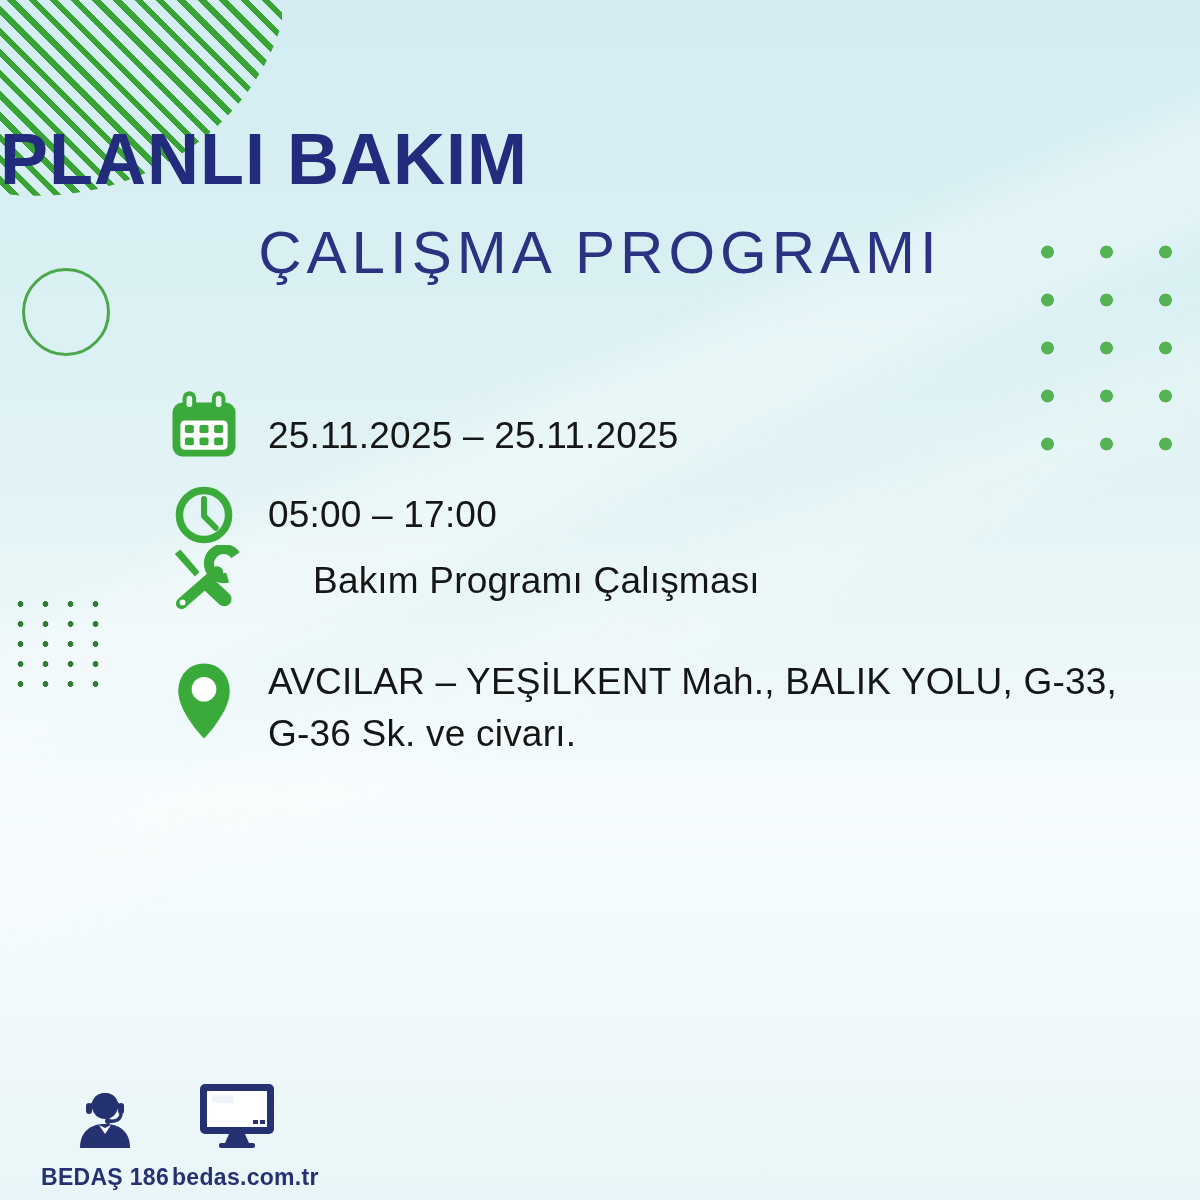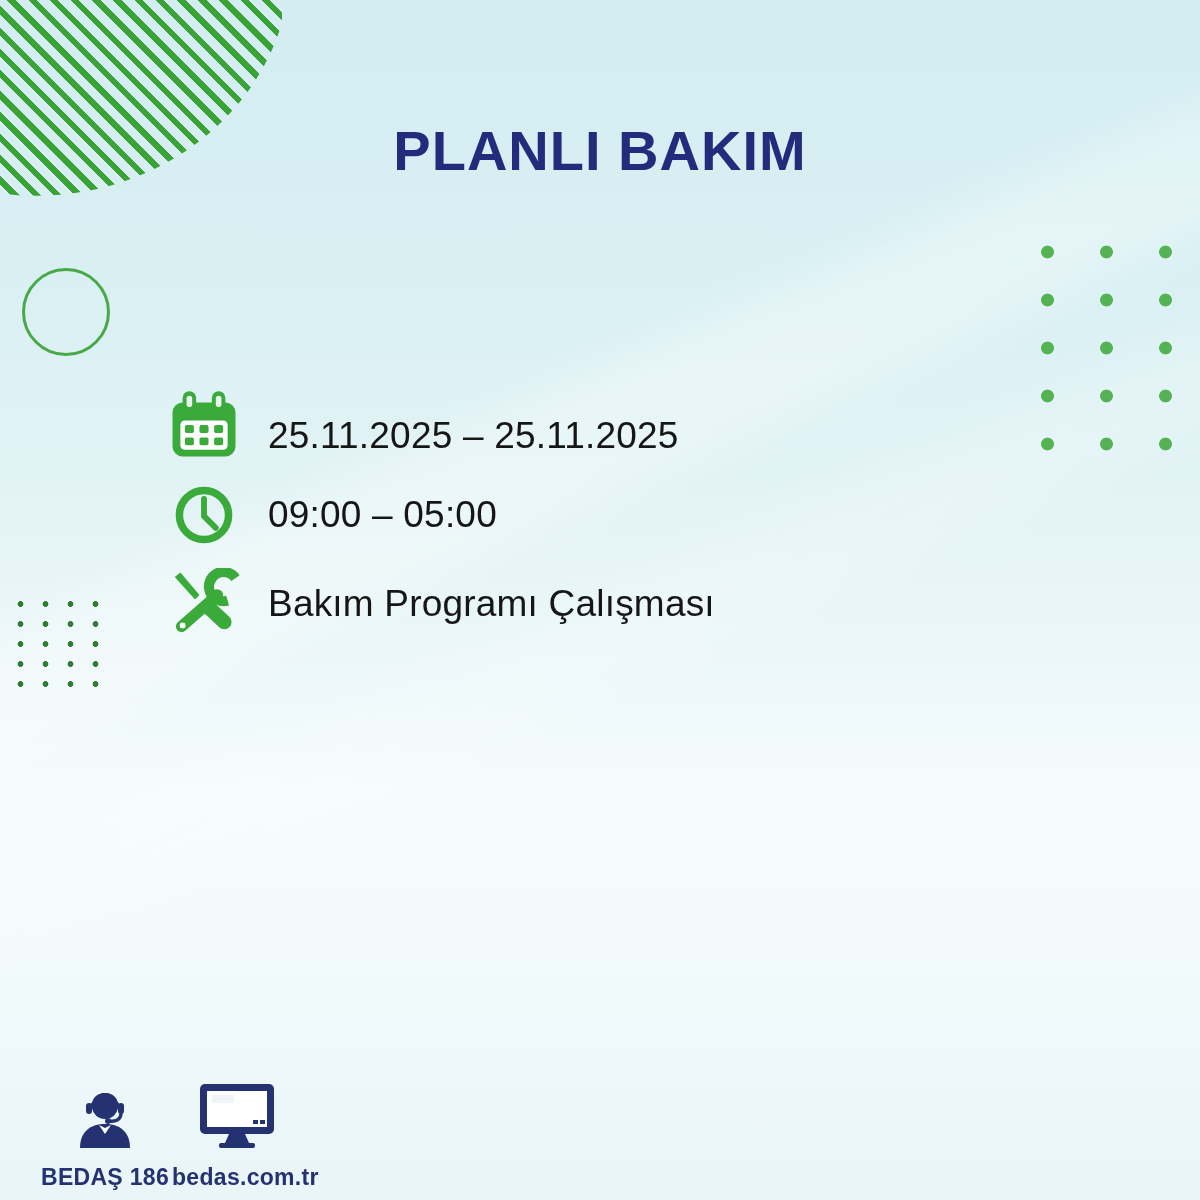--- a/index.html
+++ b/index.html
@@ -36,38 +36,38 @@
     background-size:59px 48px; background-position:0 0;
   }
   .dots-left{
     position:absolute; left:8px; top:594px; width:100px; height:101px;
     background-image:radial-gradient(circle, #2e7d32 2.6px, transparent 3.2px);
     background-size:25px 20px;
   }
 
   
   .title{
-    position:absolute; left:0; right:0; top:118px; text-align:center;
-    font-size:56px; font-weight:800; color:#232b7c; letter-spacing:1px;
+    position:absolute; left:0; right:0; top:118px; 
+    font-size:72px; font-weight:800; color:#232b7c; letter-spacing:1px;
   }
   .subtitle{
     position:absolute; left:0; right:0; top:218px; text-align:center;
     font-size:60px; font-weight:500; color:#2b3282; letter-spacing:5px;
   }
 
   
   .row{ position:absolute; left:168px; display:flex; align-items:center; }
   .row .icon{ width:72px; flex:0 0 72px; display:flex; justify-content:center; }
   .row .txt{
     margin-left:28px; font-size:37px; font-weight:500; color:#161616;
     line-height:52px; letter-spacing:.2px;
   }
   .row.r-date{ top:378px; height:84px;align-items:flex-end; }
   .row.r-time{ top:476px; height:78px; }
-  .row.r-work{ top:564px; height:80px; }
+  .row.r-work{ top:541px; height:80px;gap:45px; }
   .row.r-loc { top:656px; }
   .row.r-loc .icon{ align-self:flex-start; margin-top:4px; }
   .row.r-loc .txt{ max-width:900px; }
 
   
   .footer-item{ position:absolute; text-align:center; }
   .footer-item .f-icon{ height:72px; display:flex; align-items:flex-end; justify-content:center; }
   .footer-item .f-label{ margin-top:14px; font-size:23px; font-weight:700; color:#253272; letter-spacing:.3px; }
   .fi-phone{ left:40px;  top:1078px; width:130px; }
   .fi-web  { left:172px; top:1078px; width:130px; }
@@ -87,20 +87,21 @@
 <div class="canvas">
 
   <div class="streak s1"></div>
   <div class="streak s2"></div>
   <div class="stripes"></div>
   <div class="circle-outline"></div>
   <div class="dots-right"></div>
   <div class="dots-left"></div>
 
   <div class="title">PLANLI BAKIM</div>
+  <div class="subtitle">ÇALIŞMA PROGRAMI</div>
 
   <div class="row r-date">
     <span class="icon">
       <svg width="74" height="74" viewBox="0 0 64 64">
         <rect x="4" y="12" width="56" height="48" rx="9" fill="#3aaa3a"></rect>
         <rect x="13" y="2" width="12" height="22" rx="6" fill="#3aaa3a"></rect>
         <rect x="39" y="2" width="12" height="22" rx="6" fill="#3aaa3a"></rect>
         <rect x="16.5" y="6" width="5" height="10" rx="2.5" fill="#eaf7ef"></rect>
         <rect x="42.5" y="6" width="5" height="10" rx="2.5" fill="#eaf7ef"></rect>
         <rect x="11" y="28" width="42" height="26" rx="4" fill="#ffffff"></rect>
@@ -115,38 +116,47 @@
     <span class="txt">25.11.2025 – 25.11.2025</span>
   </div>
 
   <div class="row r-time">
     <span class="icon">
       <svg width="62" height="62" viewBox="0 0 58 58">
         <circle cx="29" cy="29" r="23" fill="none" stroke="#3aaa3a" stroke-width="7"></circle>
         <path d="M29 14 L29 30 L40 41" fill="none" stroke="#3aaa3a" stroke-width="5.5" stroke-linecap="round" stroke-linejoin="round"></path>
       </svg>
     </span>
-    <span class="txt">09:00 – 05:00</span>
+    <span class="txt">05:00 – 17:00</span>
   </div>
 
   <div class="row r-work">
     <span class="icon">
       <svg width="72" height="72" viewBox="0 0 64 64">
 
         <path d="M60 9 A13 13 0 1 0 53 29" fill="none" stroke="#3aaa3a" stroke-width="9"></path>
         <line x1="44" y1="24" x2="12" y2="52" stroke="#3aaa3a" stroke-width="10" stroke-linecap="round"></line>
         <circle cx="13" cy="51" r="2.6" fill="#ffffff"></circle>
 
         <path d="M6 8 L11 4 L28 24 L24 28 Z" fill="#3aaa3a"></path>
         <line x1="35" y1="34" x2="50" y2="48" stroke="#3aaa3a" stroke-width="13" stroke-linecap="round"></line>
       </svg>
     </span>
     <span class="txt">Bakım Programı Çalışması</span>
   </div>
 
+  <div class="row r-loc">
+    <span class="icon">
+      <svg width="60" height="82" viewBox="0 0 56 76">
+        <path d="M28 3 C14 3 4 14 4 29 C4 49 28 73 28 73 C28 73 52 49 52 29 C52 14 42 3 28 3 Z" fill="#3aaa3a"></path>
+        <circle cx="28" cy="27" r="11.5" fill="#ffffff"></circle>
+      </svg>
+    </span>
+    <span class="txt">AVCILAR – YEŞİLKENT Mah., BALIK YOLU, G-33, G-36 Sk. ve civarı.</span>
+  </div>
 
   <div class="footer-item fi-phone">
     <div class="f-icon">
       <svg width="72" height="66" viewBox="0 0 72 66">
         <circle cx="36" cy="22" r="13" fill="#253272"></circle>
         <path d="M36 9 C28 9 23 14 23 21 C28 17 34 16 38 12 C42 16 46 18 49 21 C49 14 44 9 36 9 Z" fill="#253272"></path>
         <path d="M11 64 C11 47 22 40 36 40 C50 40 61 47 61 64 Z" fill="#253272"></path>
         <path d="M30 41 L36 50 L42 41 L36 44 Z" fill="#ffffff"></path>
         <path d="M22 24 A15 15 0 0 1 50 24" fill="none" stroke="#253272" stroke-width="4"></path>
         <rect x="17" y="19" width="6" height="11" rx="3" fill="#253272"></rect>

